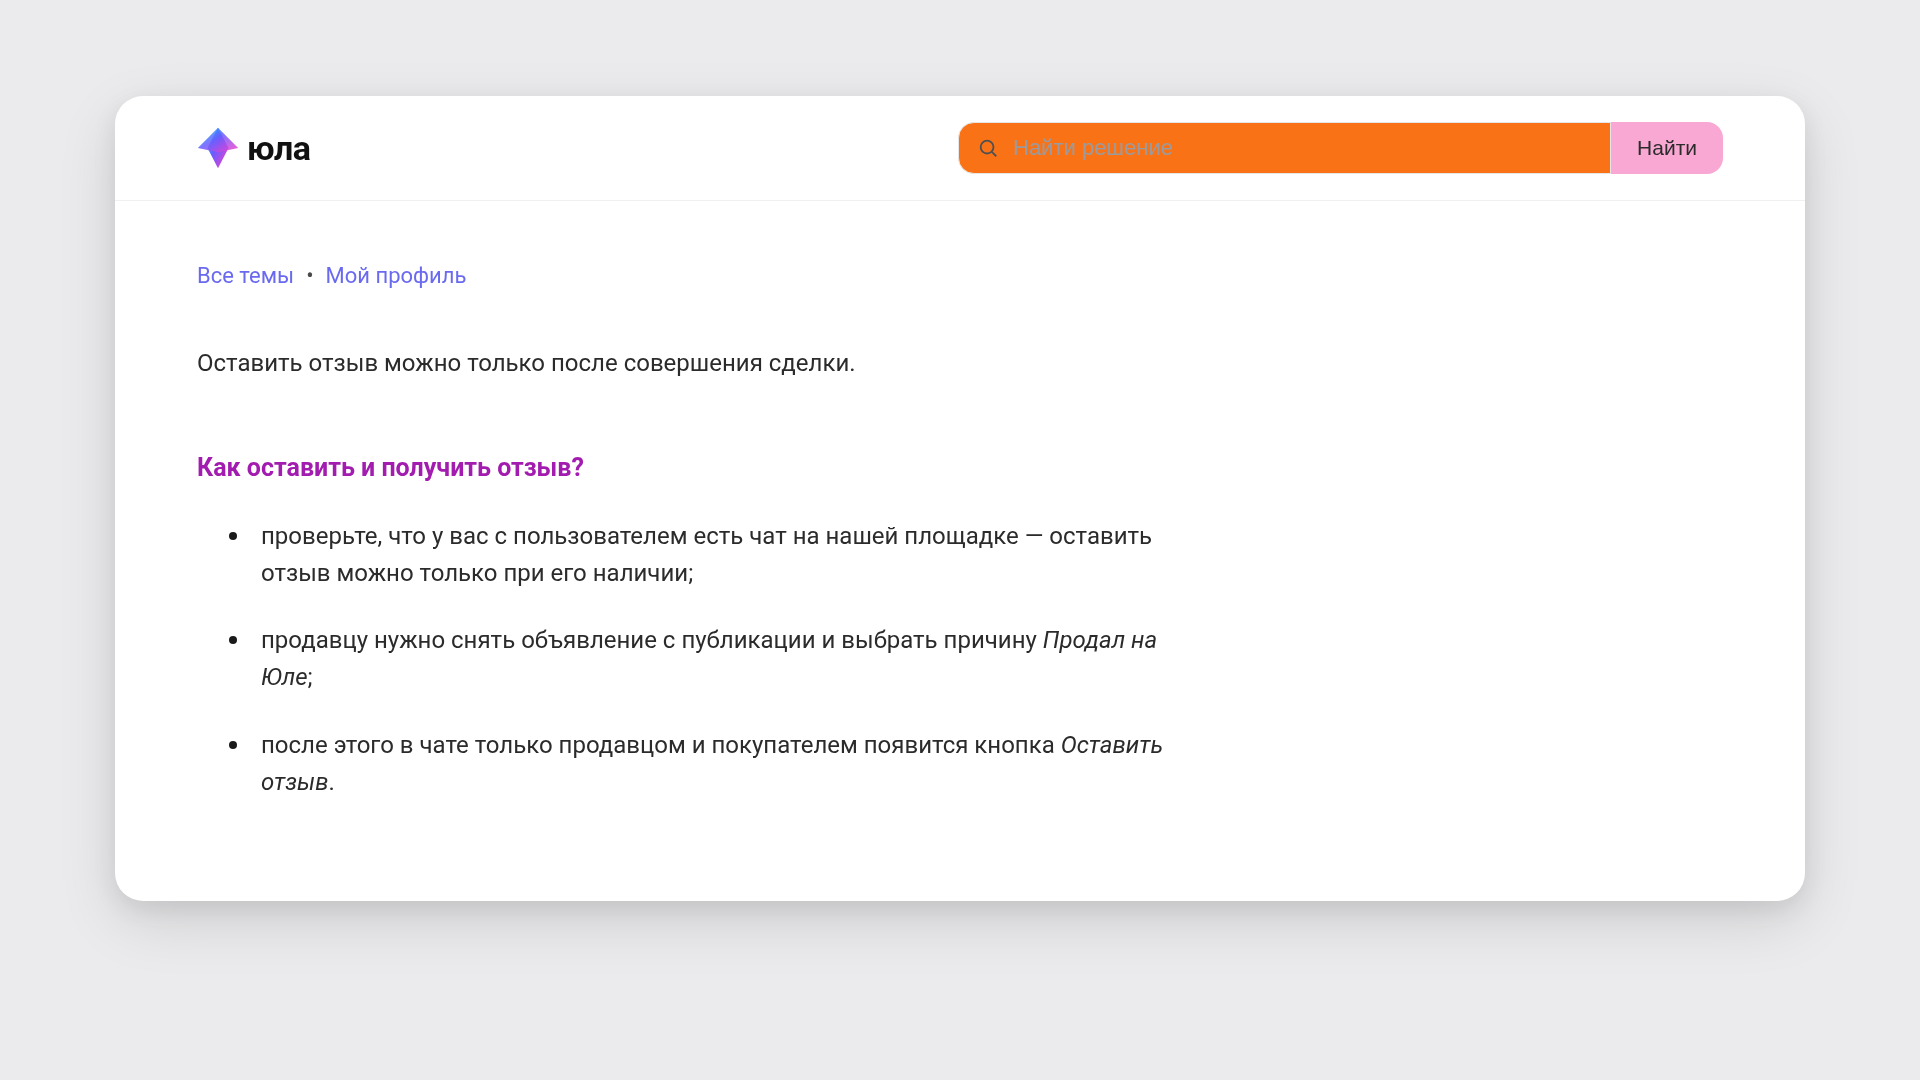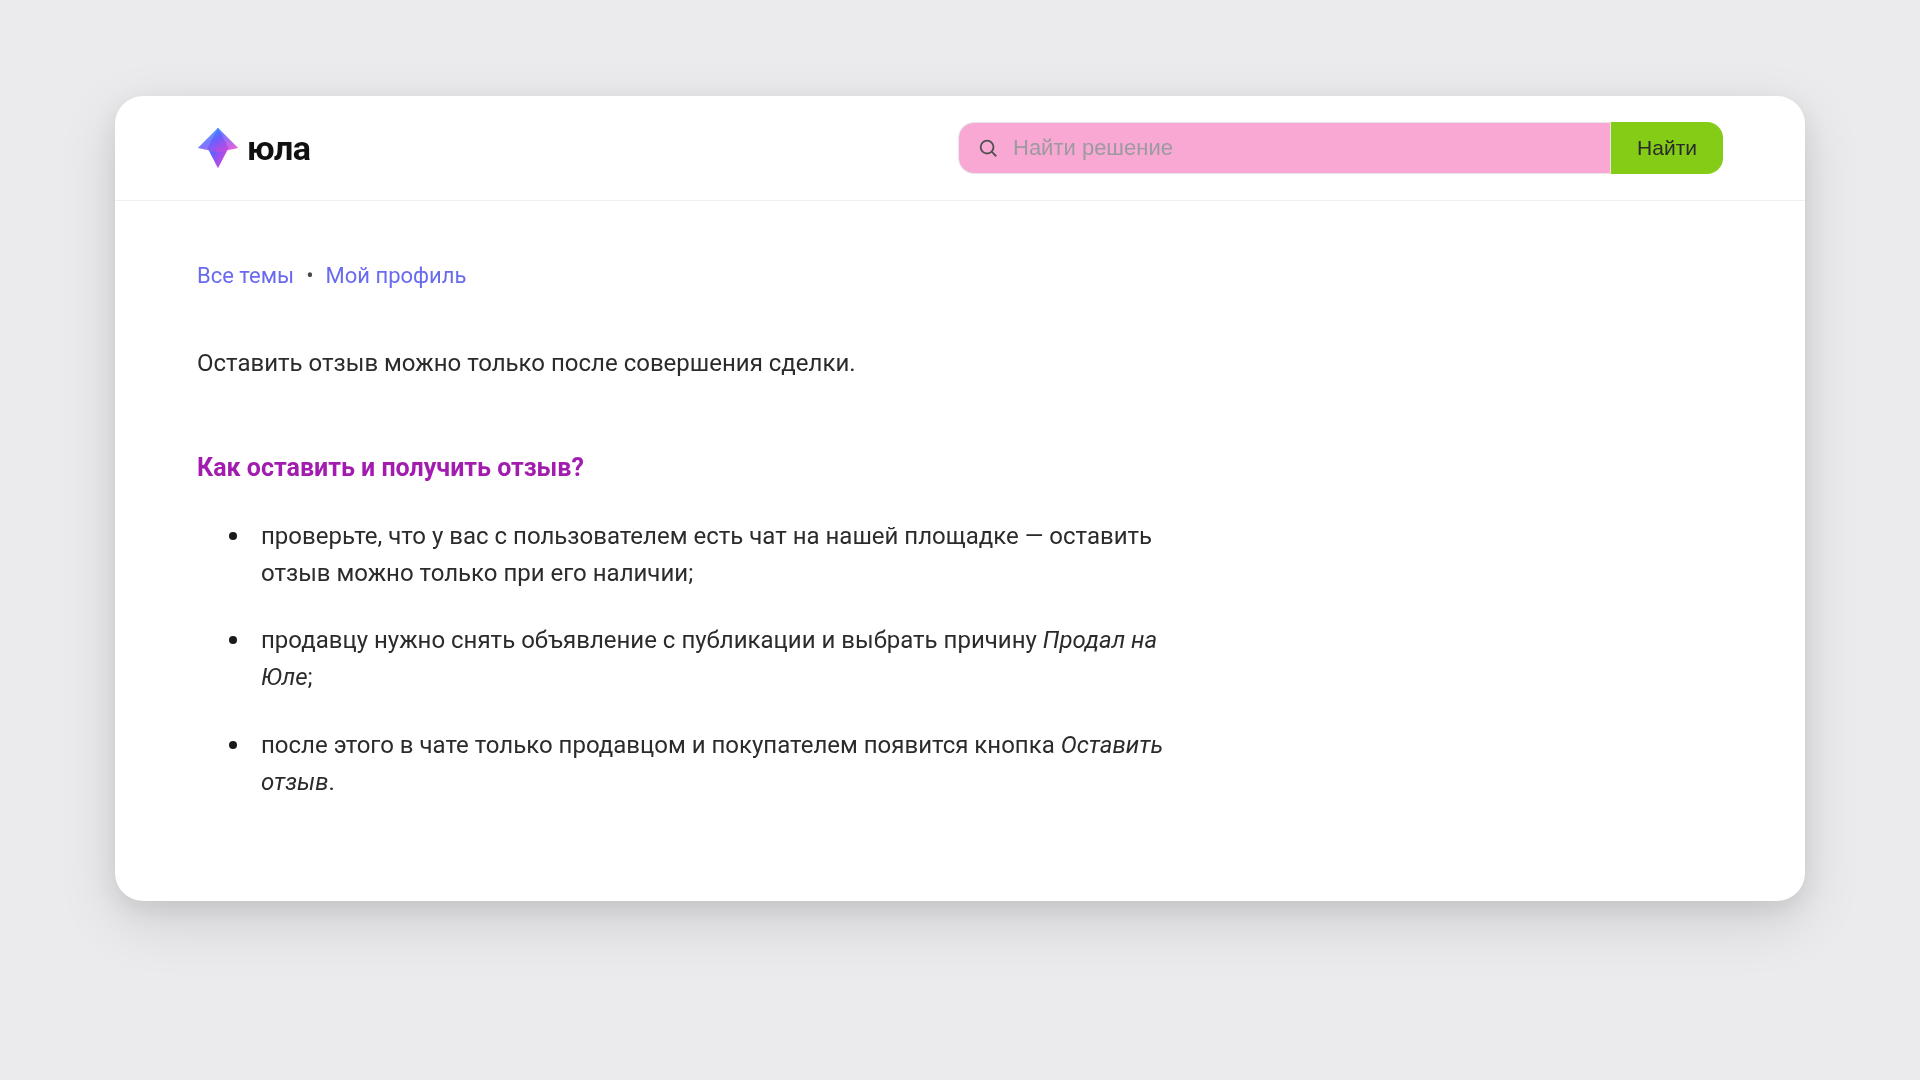--- a/index.html
+++ b/index.html
@@ -51,21 +51,21 @@
     .search-wrap {
       display: flex;
       align-items: center;
       width: 765px;
     }
     .search-input-wrap {
       flex: 1;
       position: relative;
       display: flex;
       align-items: center;
-      background: #f9a8d4;
+      background: #f97316;
       border: 1px solid #e6e6e8;
       border-radius: 16px 0 0 16px;
       height: 52px;
       padding-left: 18px;
     }
     .search-icon {
       width: 22px;
       height: 22px;
       color: #505050;
       flex-shrink: 0;
@@ -79,21 +79,21 @@
       padding: 0 14px;
       flex: 1;
       height: 100%;
     }
     .search-input::placeholder {
       color: #9b9b9f;
     }
     .search-btn {
       height: 52px;
       border: none;
-      background: #84cc16;
+      background: #f9a8d4;
       color: #2b2b2b;
       font-size: 21px;
       font-weight: 400;
       padding: 0 26px;
       border-radius: 0 16px 16px 0;
       cursor: pointer;
     }
     .body {
       padding: 62px 82px 0 82px;
     }

